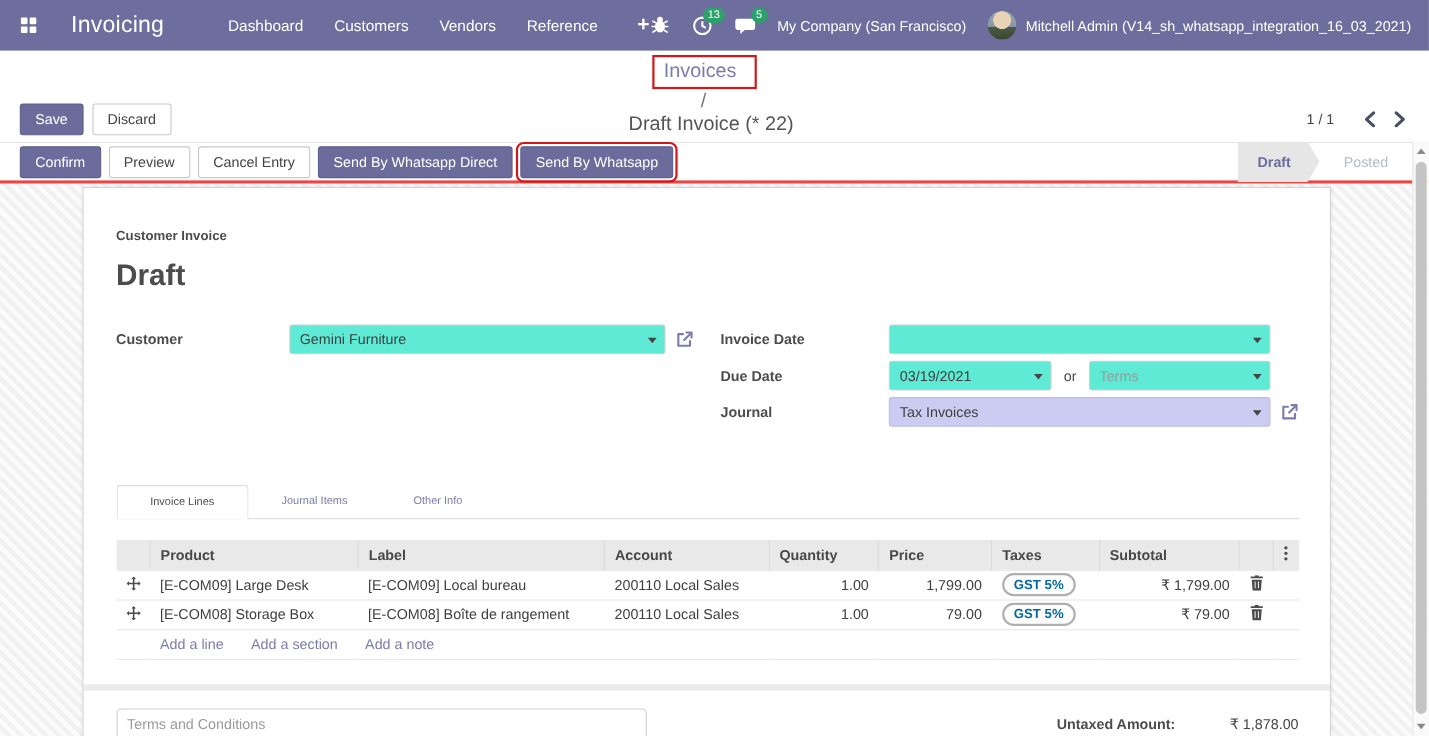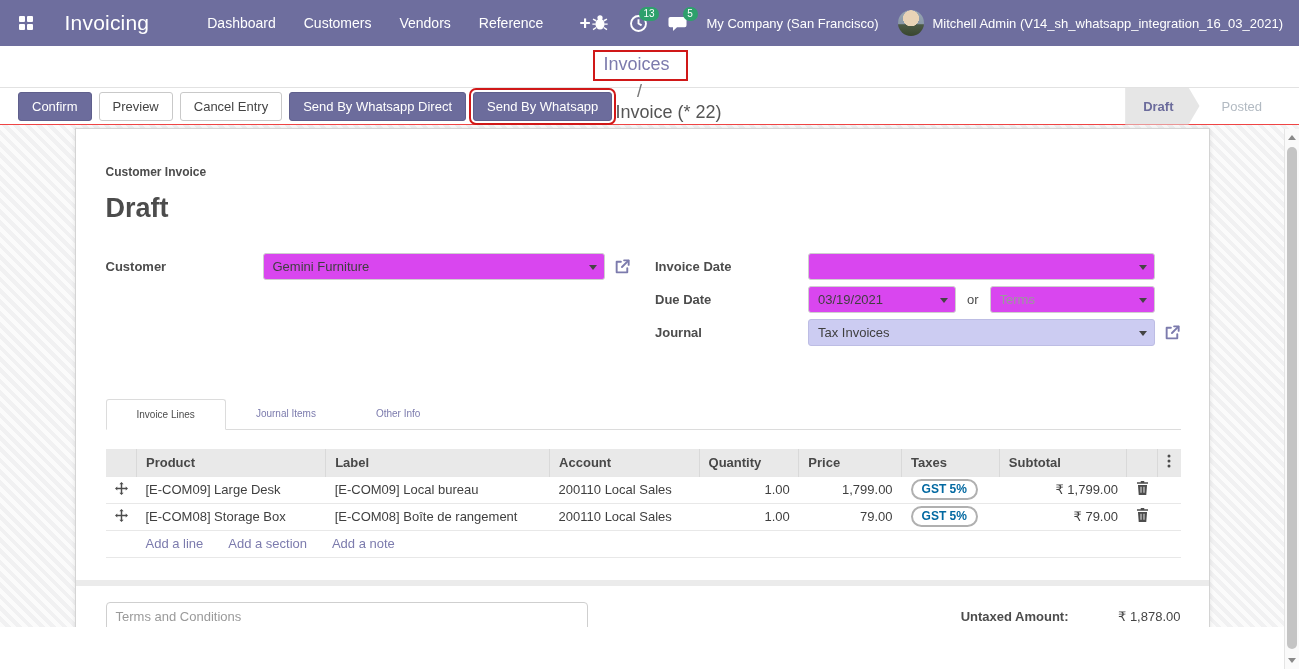--- a/index.html
+++ b/index.html
@@ -35,21 +35,21 @@
   .cp-bottom { height: 42px; display: flex; align-items: center; padding: 0 18px; }
   .btn { height: 29px; padding: 0 13px; font-size: 13px; border-radius: 3px; border: 1px solid transparent; cursor: pointer; font-family: inherit; }
   .btn-primary { background: #6c6c9c; border-color: #5f5f8c; color: #fff; }
   .btn-secondary { background: #fff; border-color: #c9c9c9; color: #444; }
   .cp-bottom .btn + .btn { margin-left: 8px; }
   .pager { margin-left: auto; display: flex; align-items: center; gap: 10px; }
   .pager-count { font-size: 13px; color: #444; margin-right: 14px; }
   .pager-btn { background: none; border: none; cursor: pointer; padding: 2px; display: flex; }
 
   
-  .statusbar { height: 38px; border-top: 1px solid #e2e2e2; border-bottom: 1px solid #ef4444; display: flex; align-items: center; padding: 0 0 0 18px; background: #fff; }
+  .statusbar { height: 38px; border-top: 1px solid #e2e2e2; border-bottom: 3px solid #ef4444; display: flex; align-items: center; padding: 0 0 0 18px; background: #fff; }
   .sb-buttons { display: flex; align-items: center; gap: 7px; }
   .annotated { outline: 2px solid #d01818; outline-offset: 2px; }
   .sb-states { margin-left: auto; display: flex; align-items: stretch; height: 37px; margin-right: 15px; }
   .state { display: flex; align-items: center; font-size: 13px; padding: 0 22px; cursor: pointer; }
   .state-active { background: #e6e6e6; color: #6c6c9c; font-weight: bold; padding: 0 26px 0 18px;
     clip-path: polygon(0 0, calc(100% - 11px) 0, 100% 50%, calc(100% - 11px) 100%, 0 100%); }
   .state-inactive { color: #b2bac2; }
 
   
   .content { height: 502px; background: repeating-linear-gradient(45deg, #fbfbfb 0 4px, #f1f1f2 4px 8px); padding: 3px 15px 0 0; overflow: hidden; }
@@ -58,21 +58,21 @@
   .doc-type { font-size: 12px; font-weight: bold; color: #4c4c4c; }
   .sheet h1 { font-size: 27px; font-weight: bold; color: #4c4c4c; margin: 14px 0 28px; }
 
   .form-grid { display: flex; gap: 24px; }
   .form-col { flex: 1; }
   .field-row { display: flex; align-items: center; margin-bottom: 4px; min-height: 29px; }
   .field-label { width: 157px; flex: none; font-size: 13px; font-weight: bold; color: #4c4c4c; }
   .form-col-right .field-label { width: 153px; }
   .field-widget { flex: 1; display: flex; align-items: center; }
   .input-wrap { position: relative; flex: 1; }
-  .o-input { width: 100%; height: 27px; border: 1px solid #cfcfcf; border-radius: 3px; padding: 0 20px 0 9px; font-size: 13px; color: #3f3f3f; font-family: inherit; background: #d946ef; }
+  .o-input { width: 100%; height: 27px; border: 1px solid #cfcfcf; border-radius: 3px; padding: 0 20px 0 9px; font-size: 13px; color: #3f3f3f; font-family: inherit; background: #5eead4; }
   .o-input.no-caret { padding-right: 9px; }
   .o-input.highlight { background: #ccccf2; border-color: #bdbde4; }
   .caret { position: absolute; right: 8px; top: 12px; width: 0; height: 0; border-left: 4px solid transparent; border-right: 4px solid transparent; border-top: 5px solid #444; pointer-events: none; }
   .ext-link { margin-left: 9px; display: flex; cursor: pointer; flex: none; }
   .or-text { margin: 0 11px; font-size: 13px; color: #4c4c4c; }
   .w-date { flex: none; width: 148px; }
 
   
   .tabs { display: flex; margin-top: 48px; border-bottom: 1px solid #dcdcdc; padding-left: 0; }
   .tab { padding: 9px 30px; font-size: 10px; cursor: pointer; }
@@ -167,20 +167,37 @@
   </header>
 
   <div class="breadcrumb-row">
     <span class="red-annotation">
       <a class="bc-parent">Invoices</a>
     </span>
     <span class="bc-sep">/</span>
     <span class="bc-current">Draft Invoice (* 22)</span>
   </div>
 
+  <div class="cp-bottom">
+    <button class="btn btn-primary">Save</button>
+    <button class="btn btn-secondary">Discard</button>
+    <div class="pager">
+      <span class="pager-count">1 / 1</span>
+      <button class="pager-btn">
+        <svg width="13" height="15" viewBox="0 0 10 14" fill="none" stroke="#4c4c63" stroke-width="2.6" stroke-linecap="round" stroke-linejoin="round">
+            <polyline points="8,1.5 2,7 8,12.5"></polyline>
+          </svg>
+      </button>
+      <button class="pager-btn">
+        <svg width="13" height="15" viewBox="0 0 10 14" fill="none" stroke="#4c4c63" stroke-width="2.6" stroke-linecap="round" stroke-linejoin="round">
+            <polyline points="2,1.5 8,7 2,12.5"></polyline>
+          </svg>
+      </button>
+    </div>
+  </div>
 
   <div class="statusbar">
     <div class="sb-buttons">
       <button class="btn btn-primary">Confirm</button>
       <button class="btn btn-secondary">Preview</button>
       <button class="btn btn-secondary">Cancel Entry</button>
       <button class="btn btn-primary">Send By Whatsapp Direct</button>
       <button class="btn btn-primary annotated">Send By Whatsapp</button>
     </div>
     <div class="sb-states">

